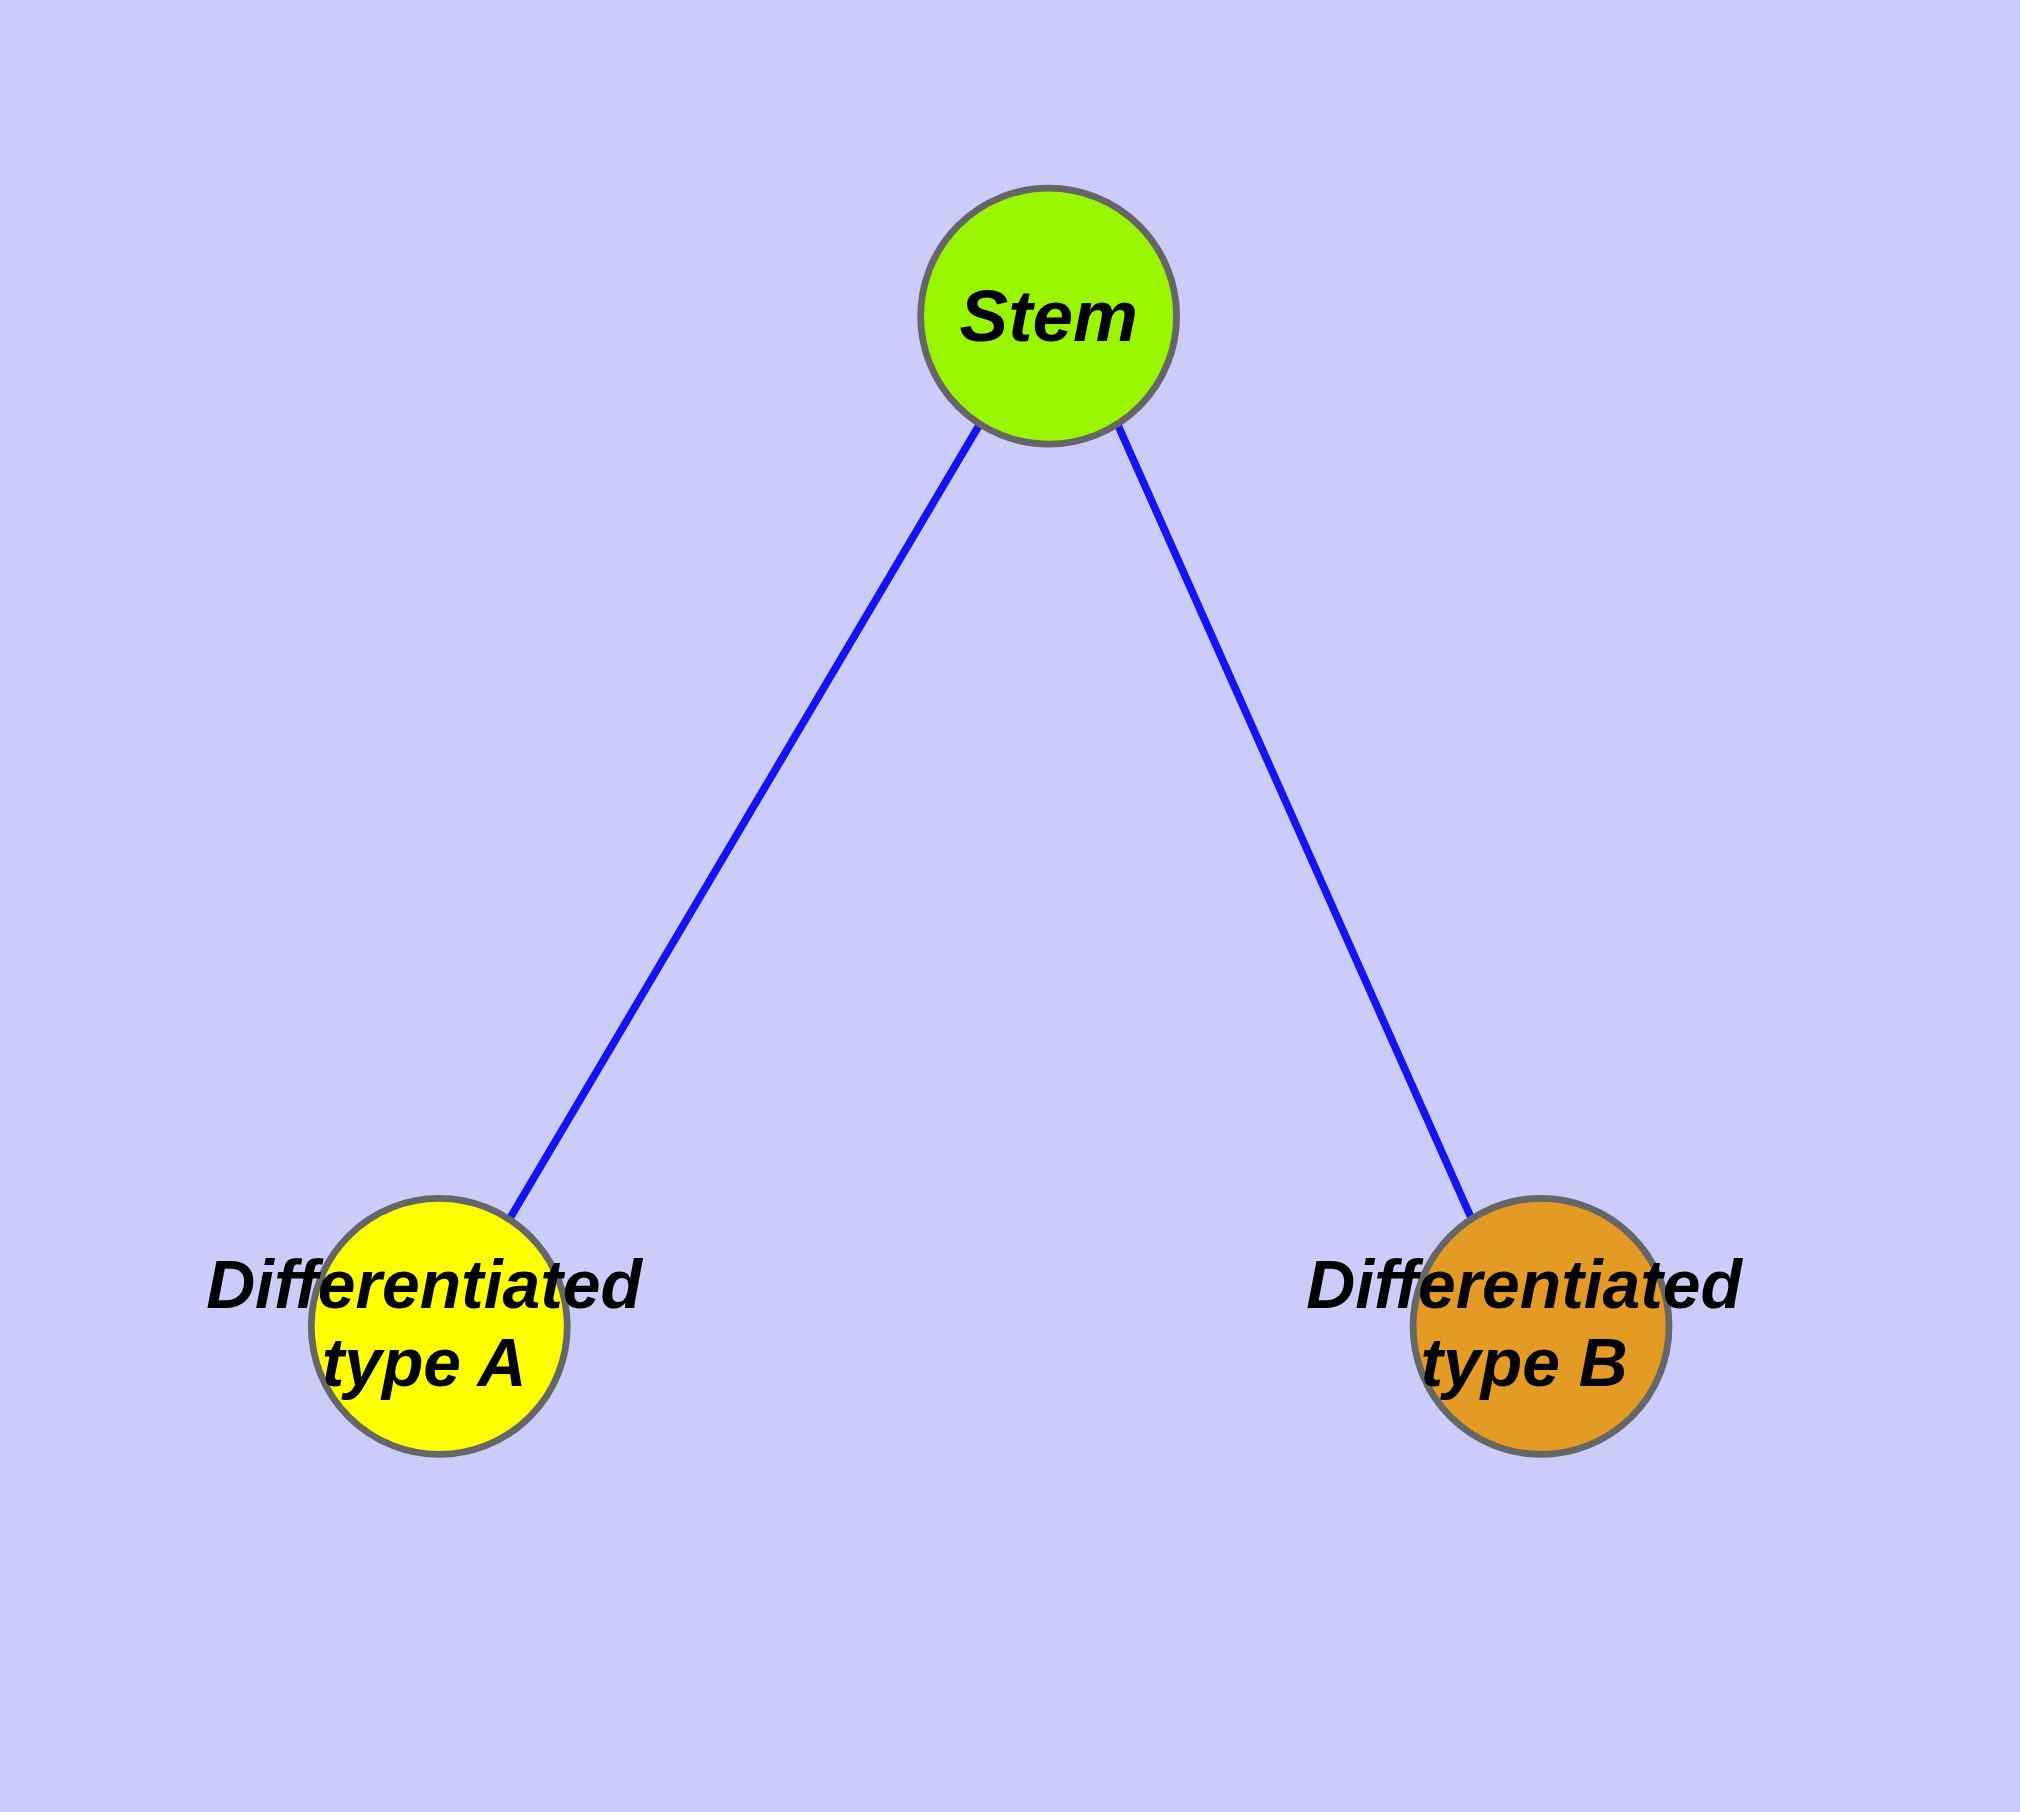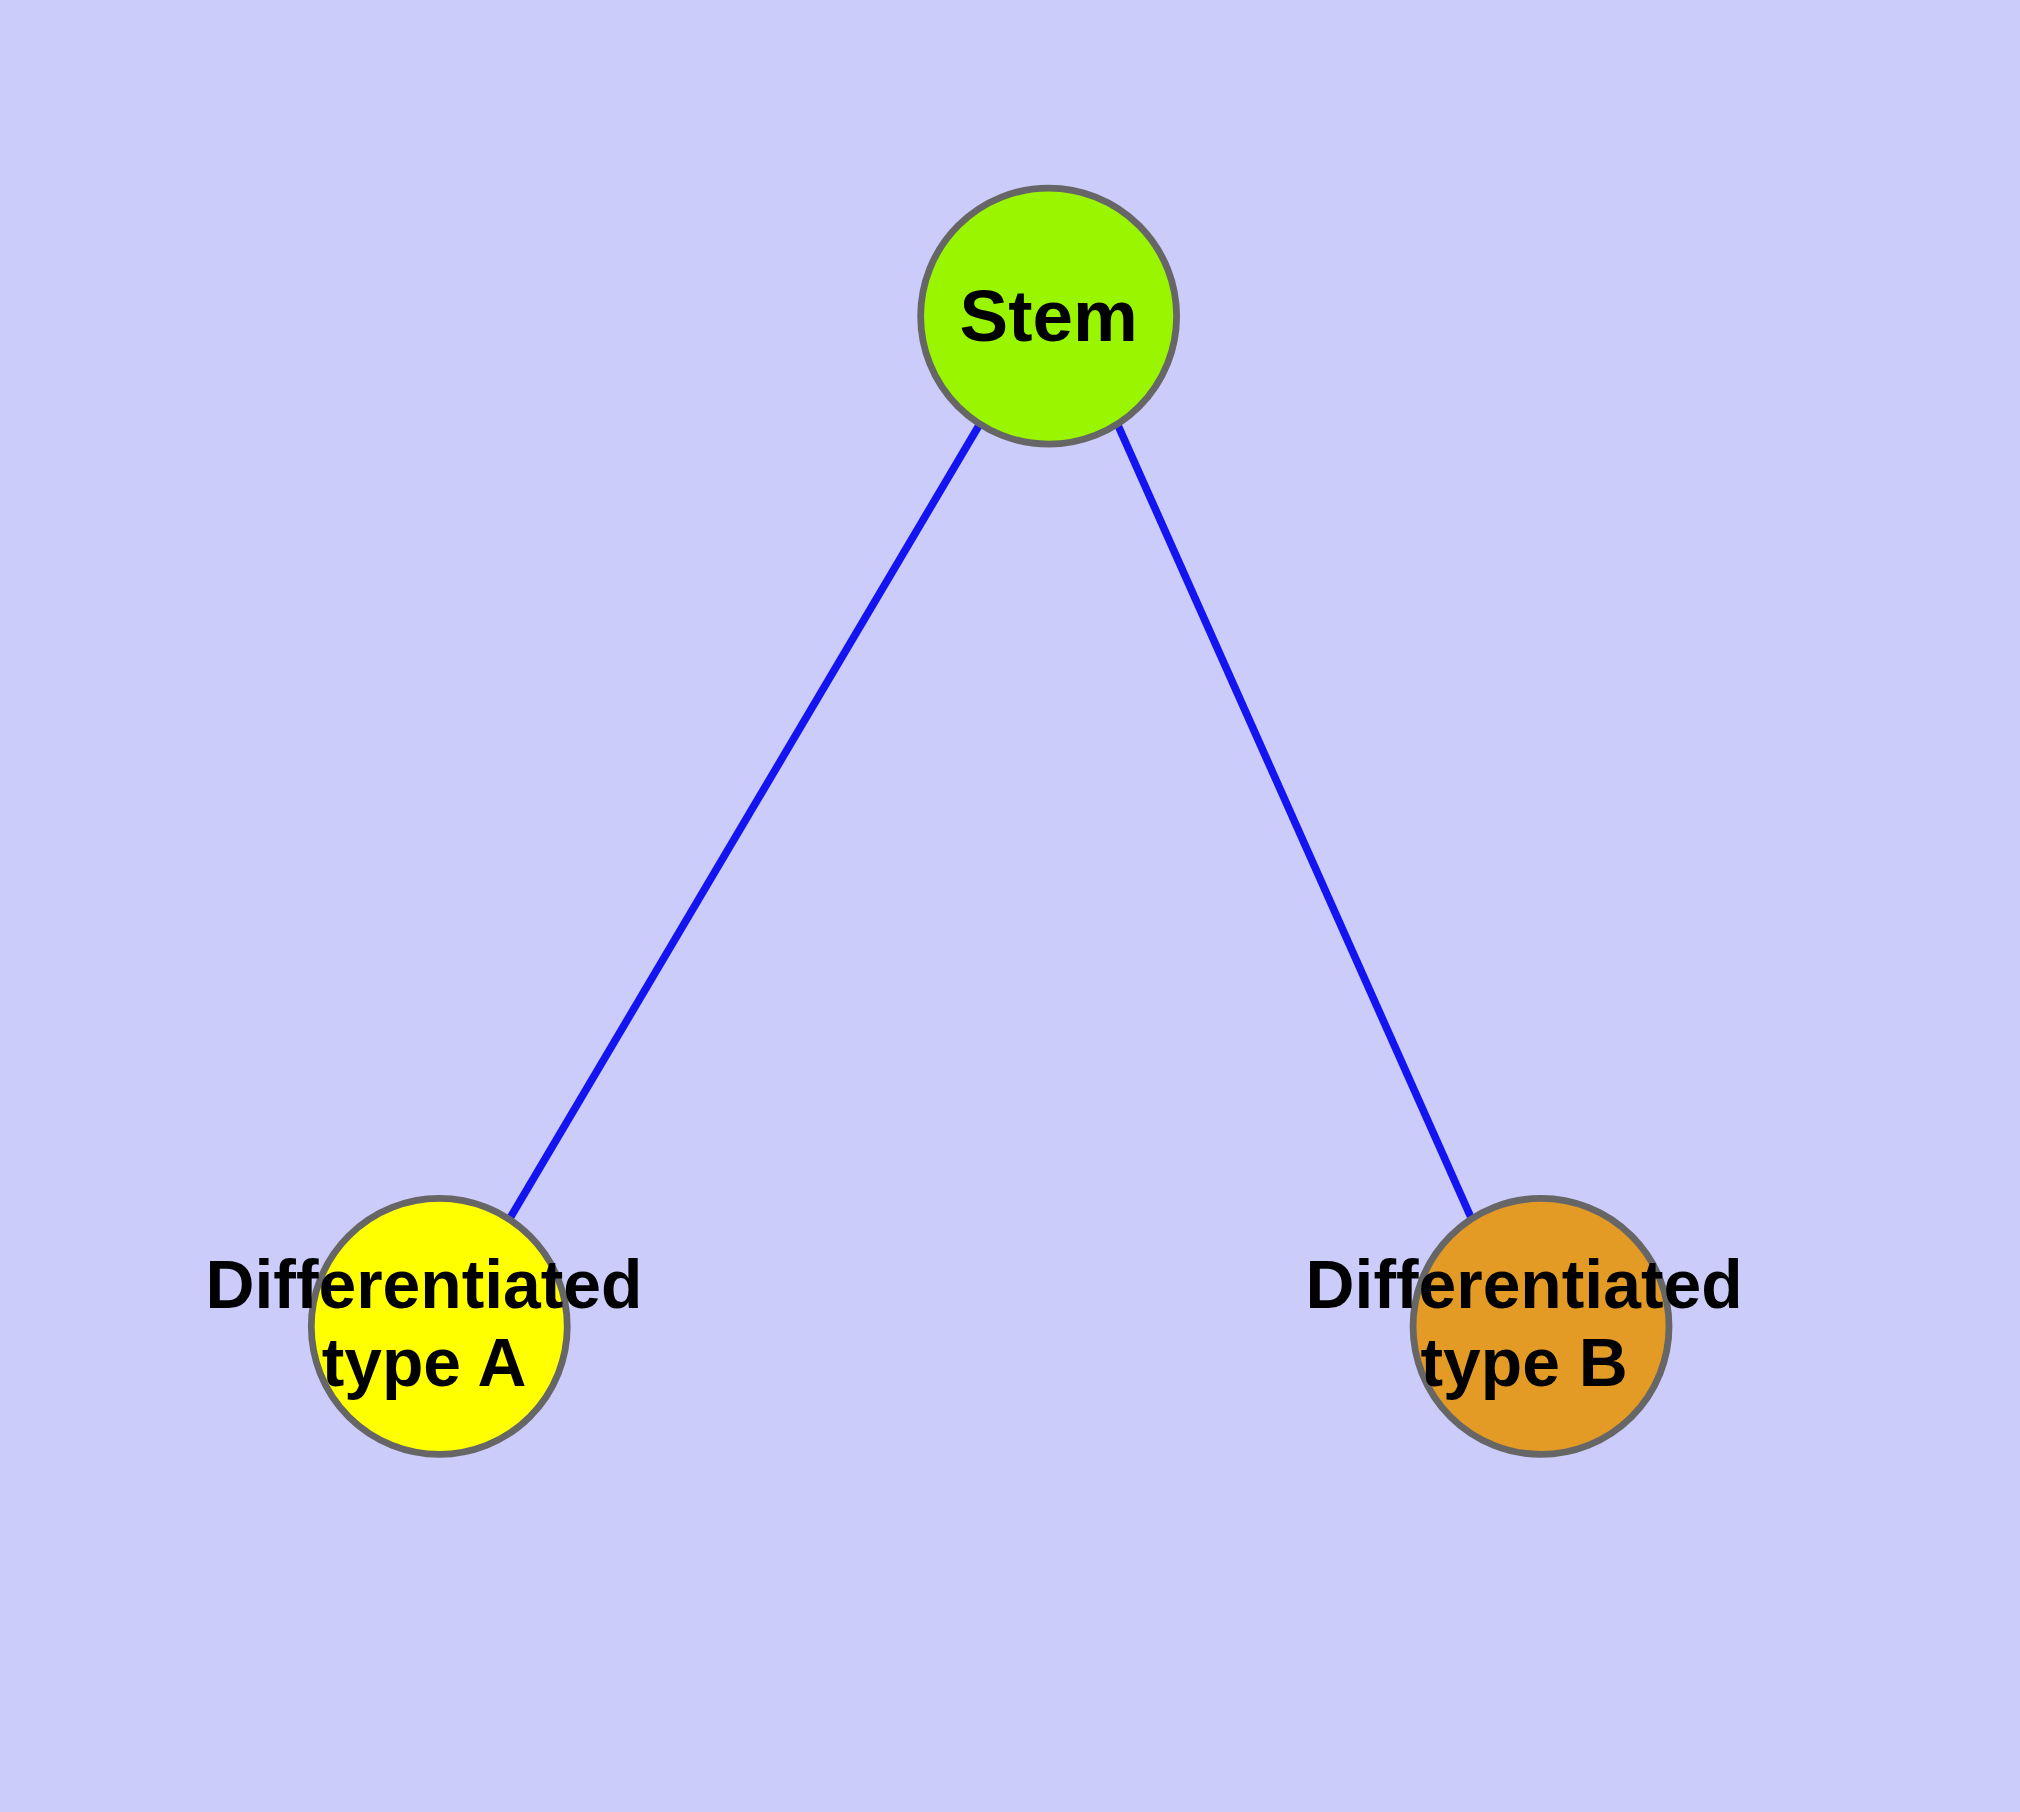--- a/index.html
+++ b/index.html
@@ -10,20 +10,21 @@
   }
   body {
     font-family: "Liberation Sans", sans-serif;
   }
   #canvas-wrap {
     position: relative;
     width: 2021px;
     height: 1812px;
     background: #ccccfa;
     overflow: hidden;
+    font-style: italic;
   }
   #graph-svg {
     position: absolute;
     top: 0;
     left: 0;
     width: 2021px;
     height: 1812px;
     display: block;
   }
   .edge-line {

